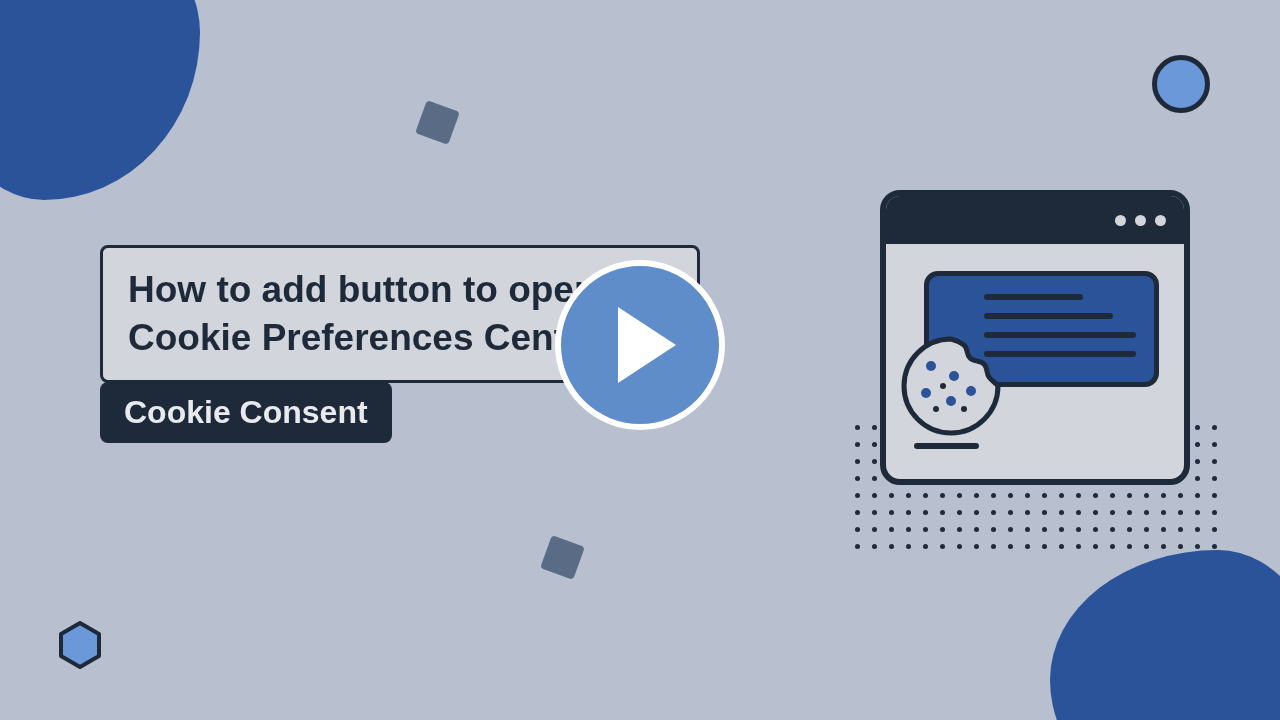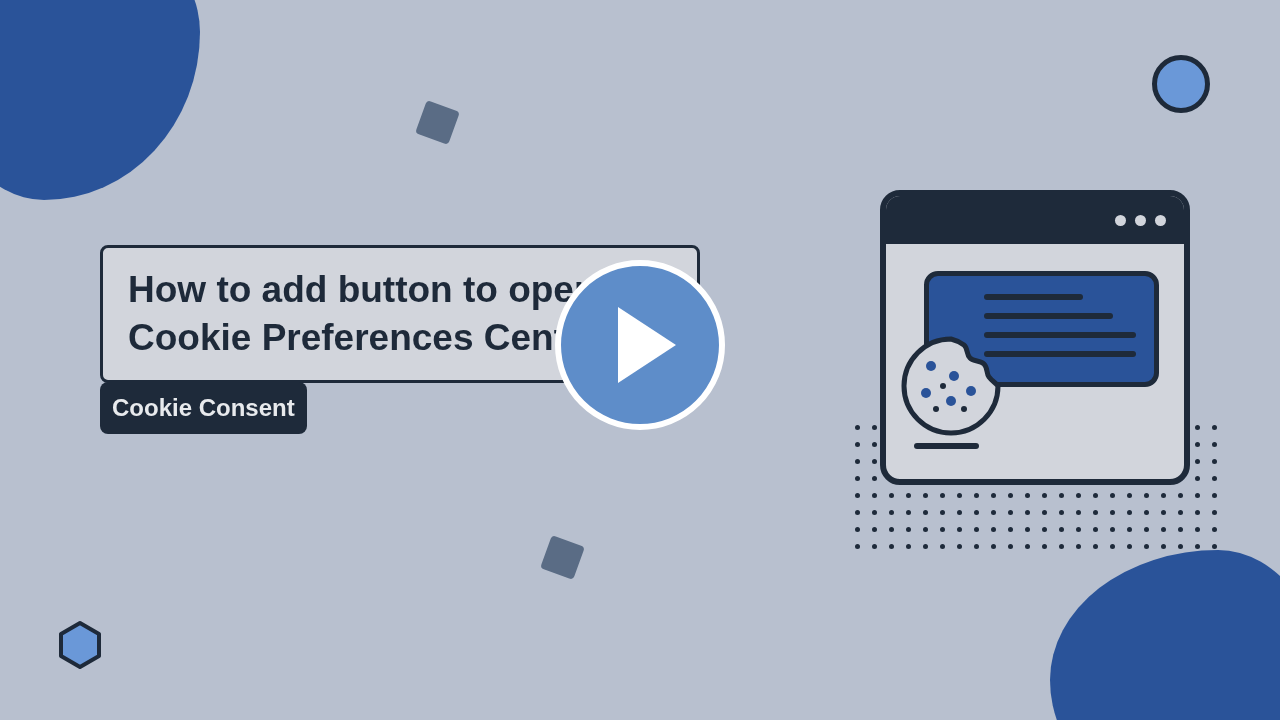--- a/index.html
+++ b/index.html
@@ -95,23 +95,23 @@
       line-height: 1.3;
     }
     
     
     .subtitle-pill {
       position: absolute;
       top: 382px;
       left: 100px;
       background: #1e2a3a;
       color: #e8eaed;
-      font-size: 24px;
+      font-size: 32px;
       font-weight: 600;
-      padding: 12px 12px;
+      padding: 12px 24px;
       border-radius: 8px;
       z-index: 3;
     }
     
     
     .play-button {
       position: absolute;
       top: 260px;
       left: 555px;
       width: 170px;

